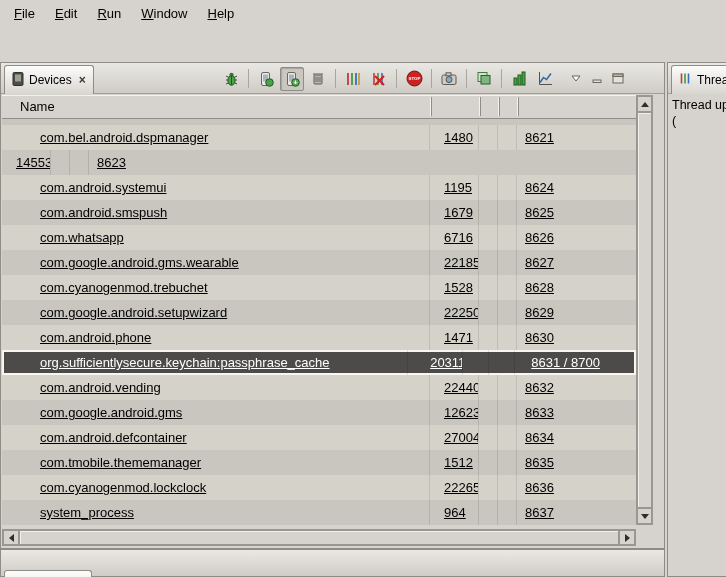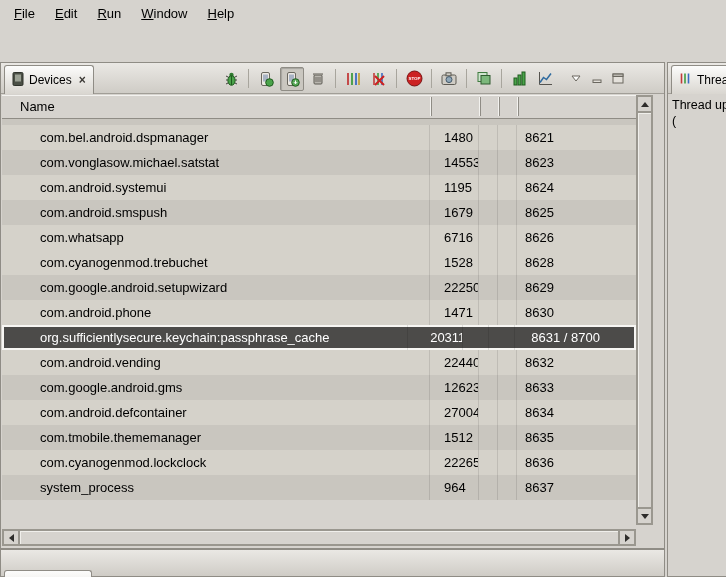--- a/index.html
+++ b/index.html
@@ -43,21 +43,21 @@
   
   .col-header { position:absolute; left:1px; top:32px; width:634px; height:24px;
     background:#d6d3ce; border-bottom:1px solid #8f8c85;
     box-shadow:inset 0 1px 0 #f3f2ef; }
   .col-header .label { padding-left:18px; line-height:23px; }
   .hsep { position:absolute; top:2px; bottom:2px; width:2px;
     background:linear-gradient(to right,#f3f2ef 1px,#8f8c85 1px); }
 
   .rows { position:absolute; left:1px; top:56px; width:634px; height:406px; overflow:hidden; }
   .row-sliver { height:6px; background:#c9c6bf; }
-  .row { display:flex; height:25px; background:#d5d2ca; }
+  .row { display:flex; height:25px; background:#d5d2ca;text-decoration:underline; }
   .row.alt { background:#c9c6bf; }
   .row.selected { background:#4c4b49; color:#fff;
     box-shadow:inset 0 0 0 2px #f7f6f3;gap:8px; }
   .cell { height:100%; display:flex; align-items:center;
     overflow:hidden; white-space:nowrap; }
   .cell.name { width:428px; padding-left:38px; border-right:1px solid rgba(0,0,0,0.10); }
   .cell.pid  { width:49px;  padding-left:14px; border-right:1px solid rgba(0,0,0,0.10); }
   .cell.c3   { width:19px;  border-right:1px solid rgba(0,0,0,0.10); }
   .cell.c4   { width:19px;  border-right:1px solid rgba(0,0,0,0.10); }
   .cell.port { width:119px; padding-left:8px; }
@@ -245,21 +245,20 @@
     <div class="rows" id="rows">
       <div class="row-sliver"></div>
     <div class="row">
     <div class="cell name">com.bel.android.dspmanager</div>
     <div class="cell pid">1480</div>
     <div class="cell c3"></div>
     <div class="cell c4"></div>
     <div class="cell port">8621</div>
   </div>
         <div class="row alt">
-    <div class="cell name">com.vonglasow.michael.satstat</div>
     <div class="cell pid">14553</div>
     <div class="cell c3"></div>
     <div class="cell c4"></div>
     <div class="cell port">8623</div>
   </div>
         <div class="row">
     <div class="cell name">com.android.systemui</div>
     <div class="cell pid">1195</div>
     <div class="cell c3"></div>
     <div class="cell c4"></div>
@@ -271,20 +270,27 @@
     <div class="cell c3"></div>
     <div class="cell c4"></div>
     <div class="cell port">8625</div>
   </div>
         <div class="row">
     <div class="cell name">com.whatsapp</div>
     <div class="cell pid">6716</div>
     <div class="cell c3"></div>
     <div class="cell c4"></div>
     <div class="cell port">8626</div>
+  </div>
+        <div class="row alt">
+    <div class="cell name">com.google.android.gms.wearable</div>
+    <div class="cell pid">22185</div>
+    <div class="cell c3"></div>
+    <div class="cell c4"></div>
+    <div class="cell port">8627</div>
   </div>
         <div class="row">
     <div class="cell name">com.cyanogenmod.trebuchet</div>
     <div class="cell pid">1528</div>
     <div class="cell c3"></div>
     <div class="cell c4"></div>
     <div class="cell port">8628</div>
   </div>
         <div class="row alt">
     <div class="cell name">com.google.android.setupwizard</div>

